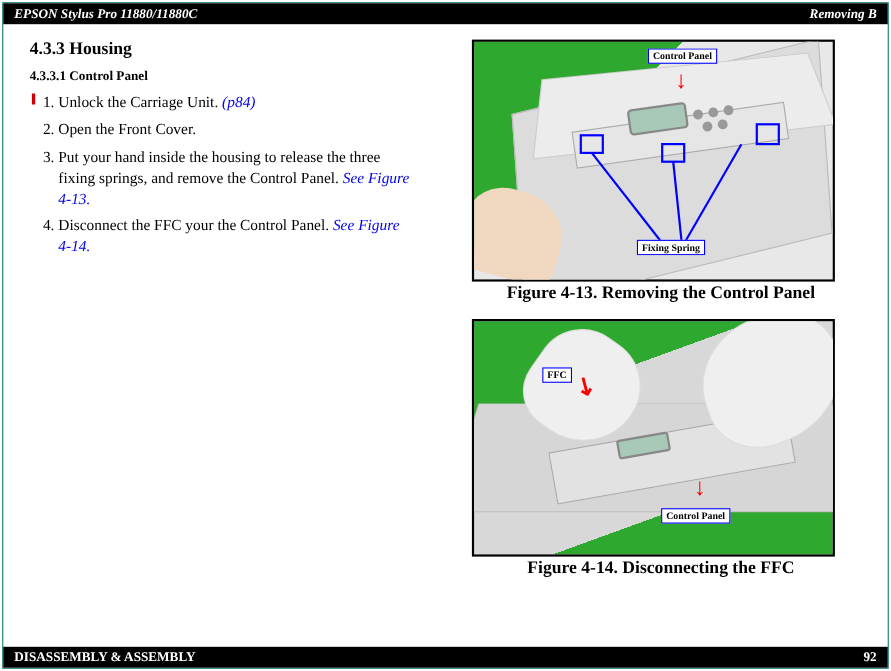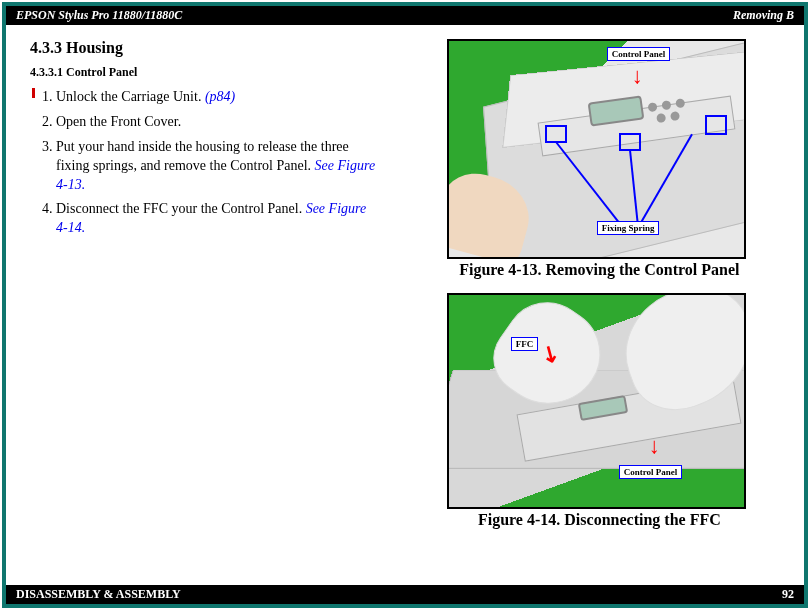--- a/index.html
+++ b/index.html
@@ -1,29 +1,29 @@
 <!DOCTYPE html>
 <html><head>
 <meta charset="utf-8">
 <style>
   * { margin: 0; padding: 0; box-sizing: border-box; }
   body { font-family: "Times New Roman", Times, serif; background: #fff; width: 810px; height: 610px; overflow: hidden; }
-  .page-border { border: 4px solid #0f766e; width: 806px; height: 606px; margin: 2px; position: relative; }
+  .page-border { border: 1px solid #0f766e; width: 806px; height: 606px; margin: 2px; position: relative; }
   .header-bar { background: #000; color: #fff; display: flex; justify-content: space-between; padding: 2px 10px; font-style: italic; font-weight: bold; font-size: 12px; }
   .footer-bar { background: #000; color: #fff; display: flex; justify-content: space-between; padding: 2px 10px; font-weight: bold; font-size: 12px; position: absolute; bottom: 0; left: 0; right: 0; }
   .content { display: flex; padding: 14px 24px 0 24px; gap: 42px; }
   .left-col { width: 355px; font-size: 11px; }
   .right-col { width: 370px; }
   h2.section { font-size: 16px; font-weight: bold; margin-bottom: 8px; color: #000; }
   h3.subsection { font-size: 12px; font-weight: bold; margin-bottom: 8px; color: #000; }
   ol.steps { list-style: decimal; margin-left: 26px; }
   ol.steps li { margin-bottom: 6px; line-height: 1.35; font-size: 14px; }
   .link { color: #0000ee; font-style: italic; }
   .rev-mark { position: absolute; left: 26px; top: 82px; width: 3px; height: 10px; background: #d00000; }
-  .figure { border: 2px solid #000; width: 299px; position: relative; overflow: hidden; margin-left: 28px; }
+  .figure { border: 2px solid #000; width: 330px; position: relative; overflow: hidden; margin-left: 10px; }
   .figure-1 { height: 220px; background: linear-gradient(135deg, #2fa82f 0 35%, #e8e8e8 35% 100%); }
   .figure-2 { height: 216px; margin-top: 14px; background: linear-gradient(160deg, #2fa82f 0 28%, #d8d8d8 28% 72%, #2fa82f 72% 100%); }
   .caption { text-align: center; font-size: 16px; font-weight: bold; margin-top: 2px; }
   .callout { position: absolute; background: #fff; border: 1.5px solid #00f; font-size: 9px; font-weight: bold; padding: 1px 4px; white-space: nowrap; }
   .arrow-red { position: absolute; color: #f00; font-size: 22px; font-weight: bold; line-height: 1; }
   .box-blue { position: absolute; border: 2px solid #00f; background: transparent; }
   
   .printer-body { position:absolute; left:40px; top:30px; width:280px; height:180px; background:#dcdcdc; transform: skewY(-10deg) rotateZ(-4deg); border:1px solid #bbb; }
   .printer-top { position:absolute; left:60px; top:14px; width:260px; height:80px; background:#ececec; transform: perspective(300px) rotateX(30deg) rotateZ(-7deg); border:1px solid #ccc; }
   .panel-strip { position:absolute; left:90px; top:68px; width:195px; height:34px; background:#e6e6e6; border:1px solid #aaa; transform: rotateZ(-8deg); }

